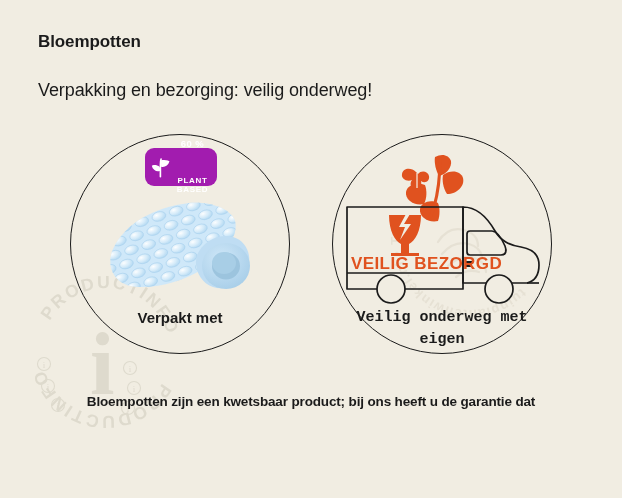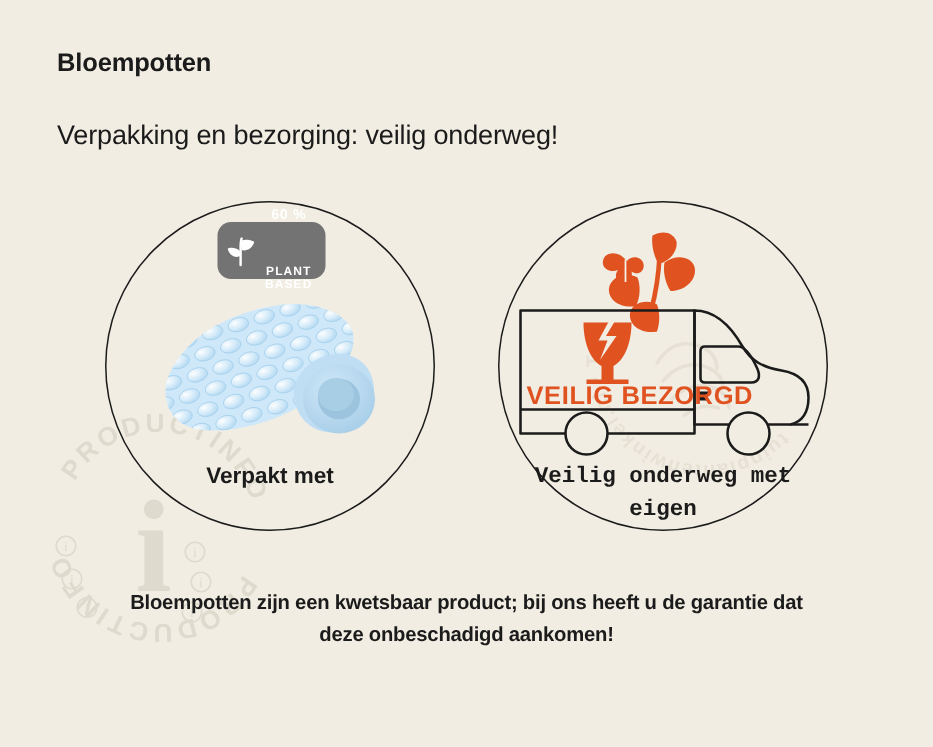--- a/index.html
+++ b/index.html
@@ -97,21 +97,21 @@
   .caption-left { top: 172px; }
   .caption-right { top: 172px; font-family: Liberation Mono, monospace; }
 
   
   .badge {
     position: absolute;
     left: 74px;
     top: 13px;
     width: 72px;
     height: 38px;
-    background: #737373;
+    background: #a21caf;
     border-radius: 9px;
     display: flex;
     align-items: center;
     padding: 0 4px 0 5px;
     box-sizing: border-box;
   }
   .badge-leaf { width: 21px; height: 24px; flex: 0 0 auto; }
   .badge-text {
     flex: 1 1 auto;
     text-align: center;
@@ -410,16 +410,15 @@
       </svg>
     </div>
 
     <div class="caption caption-right">
       <div>Veilig onderweg met eigen</div>
     </div>
   </div>
 
   <div class="footer">
     <div>Bloempotten zijn een kwetsbaar product; bij ons heeft u de garantie dat</div>
-    <div>deze onbeschadigd aankomen!</div>
   </div>
 
 </div>
 
 </body></html>

